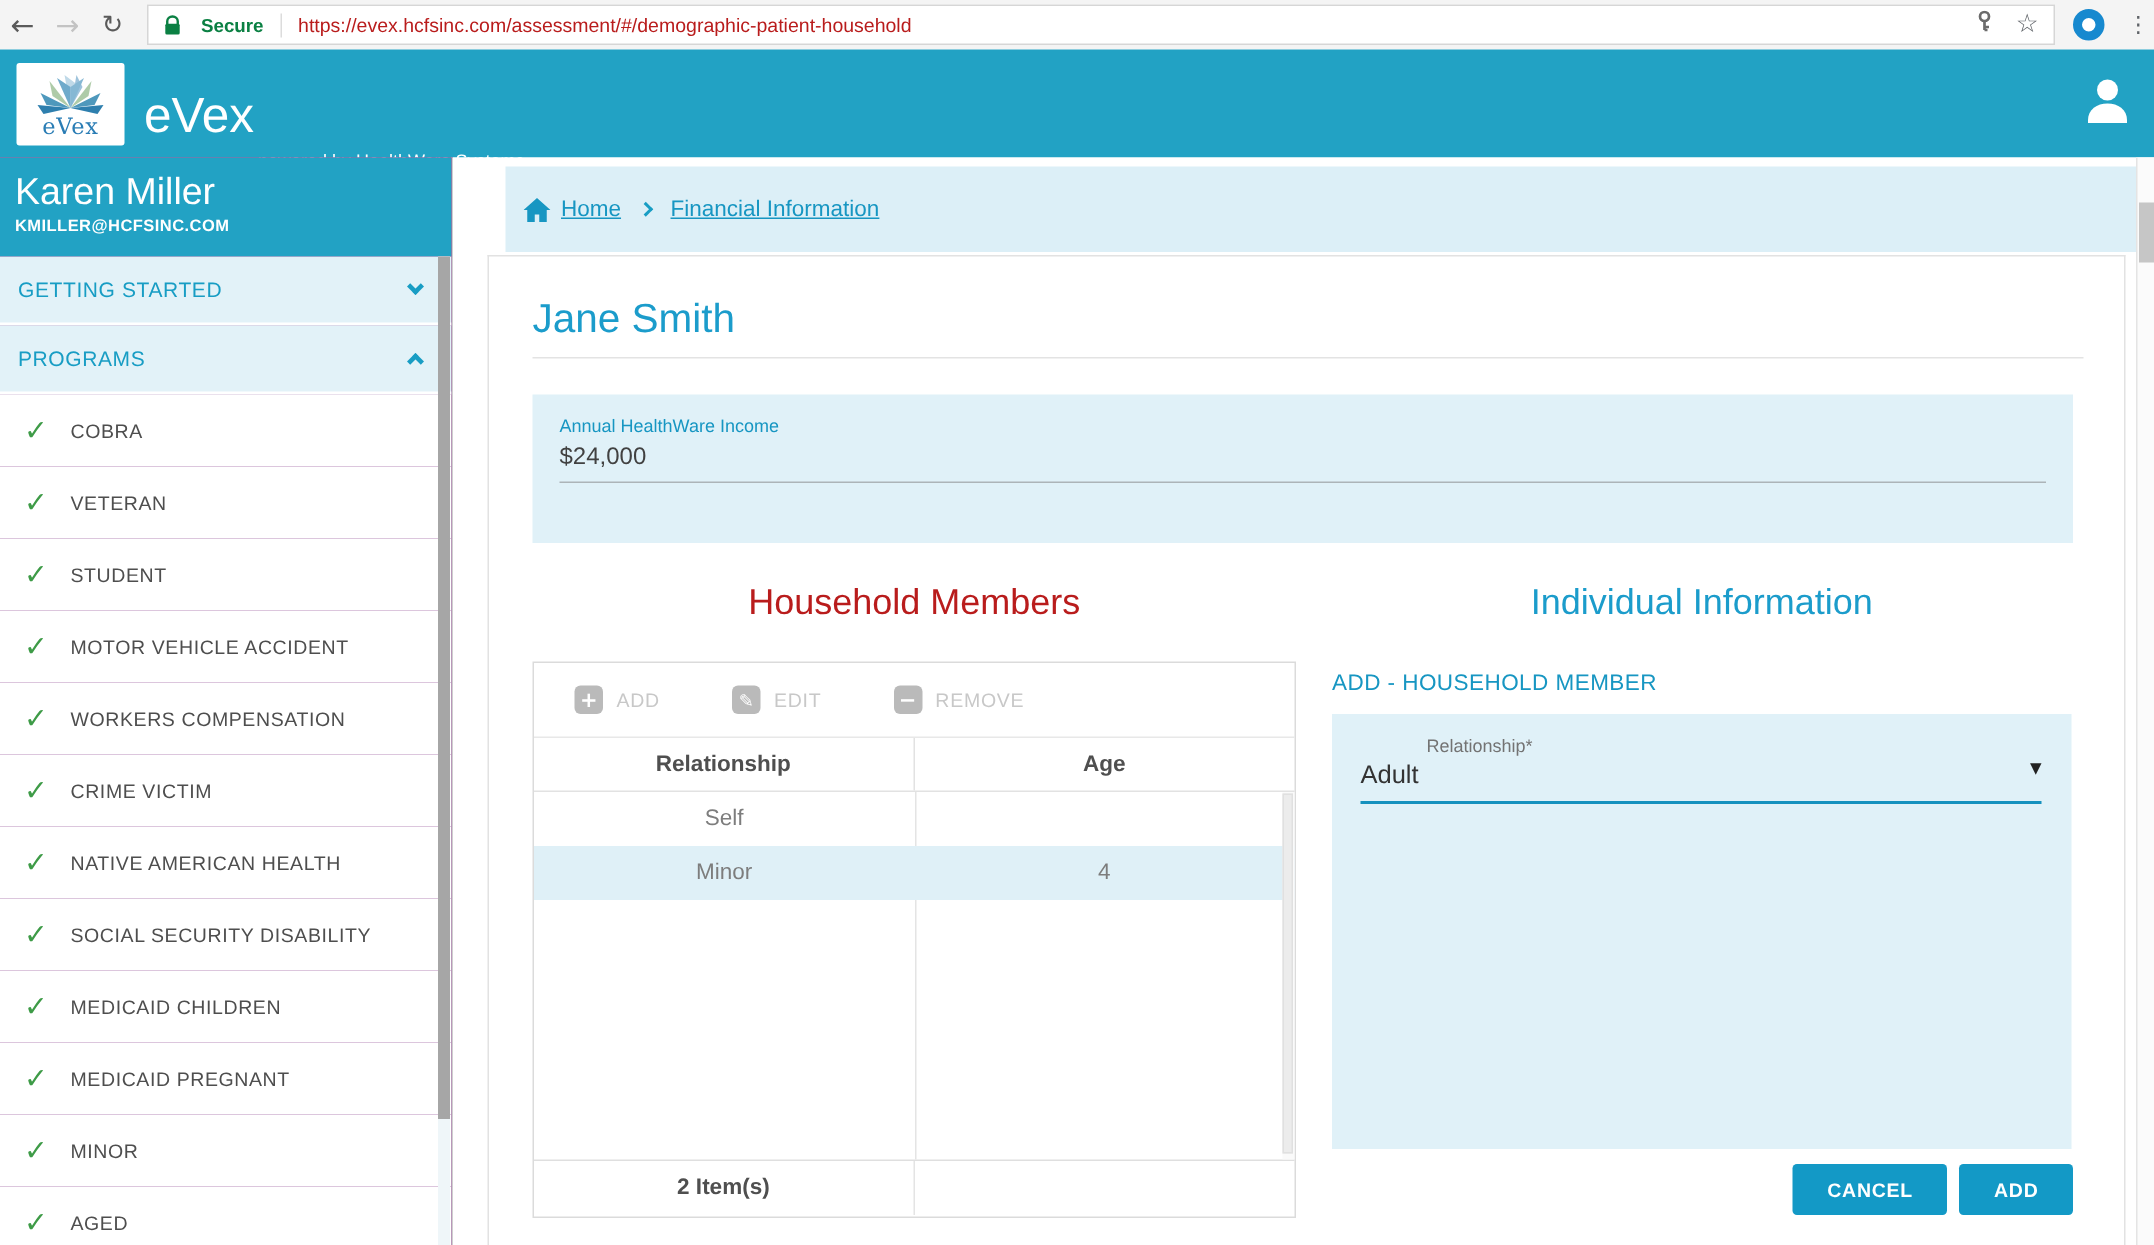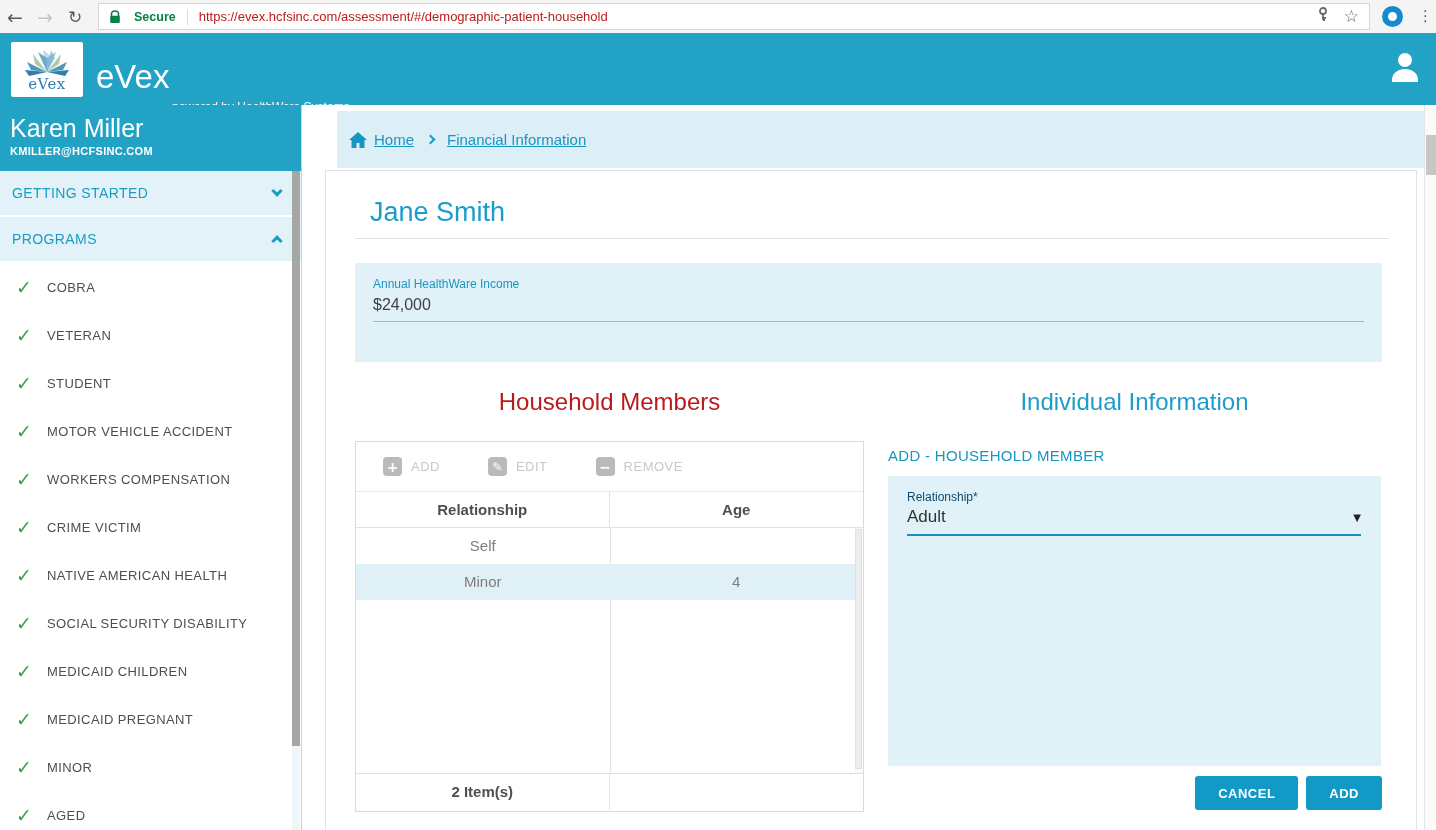--- a/index.html
+++ b/index.html
@@ -47,21 +47,21 @@
   .main { position:absolute; left:302px; top:105px; width:1134px; height:725px; background:#fff; }
   .main-scroll { position:absolute; right:0; top:0; width:12px; height:725px; background:#FBFBFB; border-left:1px solid #e4e4e4; }
   .main-thumb { position:absolute; top:30px; left:1px; width:10px; height:40px; background:#C6C6C6; }
 
   .breadcrumb { position:absolute; left:35px; top:6px; width:1093px; height:57px; background:#DCEFF7; display:flex; align-items:center; padding-left:12px; font-size:15px; }
   .crumb-link { color:#1796C2; text-decoration:underline; cursor:pointer; }
   .crumb-sep { display:inline-block; width:7px; height:7px; border-right:2.5px solid #189DC4; border-bottom:2.5px solid #189DC4; transform:rotate(-45deg); margin:0 13px; }
   .home-glyph { margin-right:7px; display:flex; }
 
   .card { position:absolute; left:23px; top:65px; width:1092px; height:680px; background:#fff; border:1px solid #e2e2e2; border-bottom:none; }
-  .patient-name { position:absolute; left:44px; top:26px; font-size:27px; color:#1B9CCB; }
+  .patient-name { position:absolute; left:29px; top:26px; font-size:27px; color:#1B9CCB; }
   .rule { position:absolute; left:29px; top:67px; width:1034px; border-top:1px solid #e3e3e3; }
   .income-panel { position:absolute; left:29px; top:92px; width:1027px; height:99px; background:#E0F1F8; }
   .income-label { padding:14px 0 0 18px; font-size:12px; color:#1796C2; }
   .income-value { padding:5px 0 0 18px; font-size:16px; color:#414141; }
   .income-line { margin:7px 0 0 18px; width:991px; border-bottom:1px solid #ACB4B8; }
 
   .hm-title { position:absolute; left:29px; top:217px; width:509px; text-align:center; font-size:24px; color:#b91c1c; }
   .ii-title { position:absolute; left:562px; top:217px; width:493px; text-align:center; font-size:24px; color:#1B9CCB; }
 
   .members-table { position:absolute; left:29px; top:270px; width:509px; height:371px; border:1px solid #dbdbdb; background:#fff; }
@@ -79,22 +79,22 @@
   .tr.selected { background:#DFF0F7; }
   .td { width:50%; line-height:36px; text-align:center; font-size:15px; color:#7d7d7d; }
   .tbody-scroll { position:absolute; right:0; top:0; width:8px; height:245px; background:#FAFAFA; }
   .tbody-thumb { position:absolute; top:1px; left:0; width:7px; height:240px; background:#ECECEC; border:1px solid #e0e0e0; }
   .tfoot { height:37px; border-top:1px solid #dfdfdf; display:flex; }
   .tf-cell { width:50%; line-height:36px; text-align:center; font-size:15px; font-weight:bold; color:#4f4f4f; }
   .tf-cell:first-child { border-right:1px solid #e4e4e4; }
 
   .add-section-label { position:absolute; left:562px; top:276px; font-size:15px; color:#1796C2; letter-spacing:.3px; }
   .form-panel { position:absolute; left:562px; top:305px; width:493px; height:290px; background:#E0F1F8; }
-  .field-label { padding:14px 0 0 19px; font-size:12px; color:#0c4a6e; }
-  .select-row { margin:3px 20px 0 19px; display:flex; justify-content:space-between; align-items:center; border-bottom:2px solid #1591BE; padding-bottom:7px; cursor:pointer; }
+  .field-label { padding:14px 0 0 19px; font-size:12px; color:#737373;margin-left:44px; }
+  .select-row { margin:3px 20px 0 19px; display:flex; justify-content:space-between; border-bottom:2px solid #1591BE; padding-bottom:7px; cursor:pointer; }
   .select-value { font-size:17px; color:#333; }
   .select-arrow { font-size:10px; color:#222; font-family:"DejaVu Sans",sans-serif; }
   .btn-row { position:absolute; left:562px; top:605px; width:494px; display:flex; justify-content:flex-end; gap:8px; }
   .btn { height:34px; background:#1399C6; color:#fff; border:none; border-radius:3px; font-size:13px; font-weight:bold; letter-spacing:.5px; padding:0 23px; font-family:inherit; cursor:pointer; }
 </style>
 </head>
 <body>
 
 <div class="screen">
 

